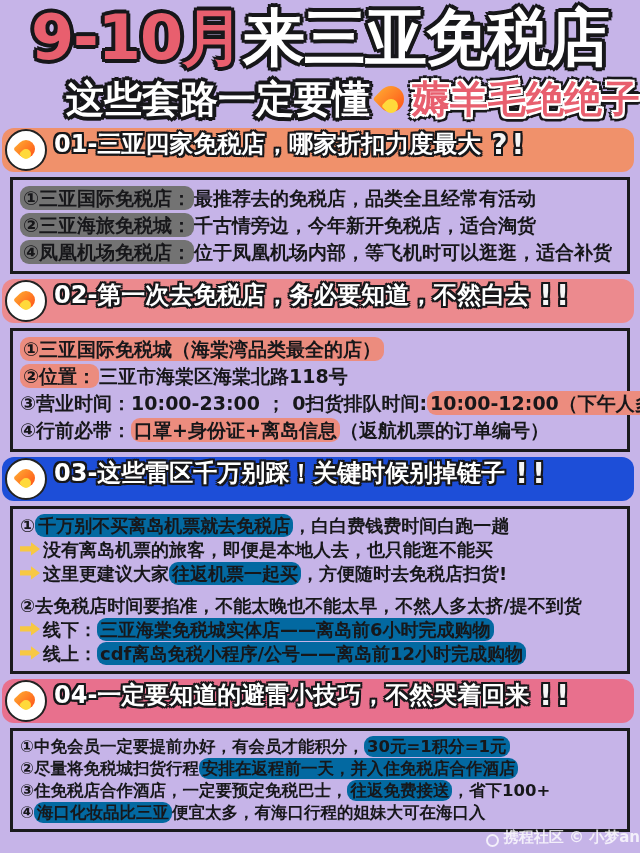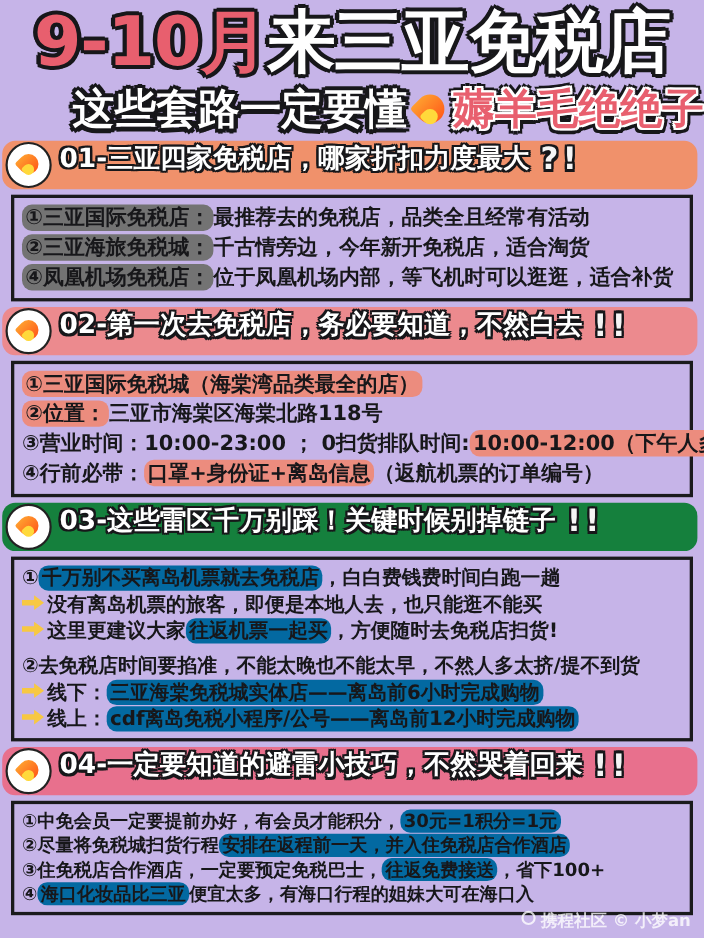--- a/index.html
+++ b/index.html
@@ -22,21 +22,21 @@
   .t-main{color:#ffffff;text-shadow:var(--out4)}
   .title-l2{margin-top:4px;font-size:38px;font-weight:900;line-height:1.2;white-space:nowrap;display:flex;justify-content:flex-end;align-items:center;gap:4px}
   .t-sub-plain{color:#ffffff;text-shadow:var(--out4)}
   .t-sub-accent{color:#e85f6e;text-shadow:var(--outw)}
 
   
   .sec{margin-top:5px}
   .banner{position:relative;height:44px;margin:0 6px 0 2px;border-radius:12px;display:flex;align-items:flex-start;padding-left:52px}
   .s1 .banner{background:#f0916b}
   .s2 .banner{background:#ec8a8e}
-  .s3 .banner{background:#15803d}
+  .s3 .banner{background:#1d4ed8}
   .s4 .banner{background:#e8708d}
   .banner-title{font-size:24px;font-weight:900;color:#fff;text-shadow:var(--out2);white-space:nowrap}
   .banner-marks{font-size:28px;font-weight:900;color:#f5f5f5;text-shadow:var(--out2);margin-left:10px;letter-spacing:4px}
   .fire-badge{position:absolute;left:3px;top:50%;transform:translateY(-50%);width:42px;height:42px;background:#fff;border:2px solid #222;border-radius:50%;display:flex;align-items:center;justify-content:center}
   .flame{position:relative;width:24px;height:28px}
   .flame .f-outer{position:absolute;left:3px;top:4px;width:18px;height:18px;background:linear-gradient(#ff9d2e,#ff5d1b);border-radius:2px 50% 50% 50%;transform:rotate(-45deg)}
   .flame .f-inner{position:absolute;left:7px;top:13px;width:10px;height:10px;background:#ffd93b;border-radius:2px 50% 50% 50%;transform:rotate(-45deg)}
   .flame-inline{display:inline-block;position:relative;width:34px;height:38px;vertical-align:-6px}
   .flame-inline .f-outer{position:absolute;left:4px;top:5px;width:26px;height:26px;background:linear-gradient(#ff9d2e,#ff5d1b);border-radius:3px 50% 50% 50%;transform:rotate(-45deg)}
   .flame-inline .f-inner{position:absolute;left:10px;top:18px;width:14px;height:14px;background:#ffd93b;border-radius:3px 50% 50% 50%;transform:rotate(-45deg)}
@@ -48,21 +48,21 @@
   .s4 .line{font-size:16.5px;line-height:20px;padding:1px 0}
   .line.gap{margin-top:8px}
   .seg{display:inline}
   .hl{border-radius:9px;padding:1px 3px}
   .s1 .hl{background:#737373}
   .s2 .hl{background:#ec8c7e}
   .s3 .hl,.s4 .hl{background:#0369a1}
   .finger{display:inline-block;width:20px;height:14px;background:#f7c843;clip-path:polygon(0 32%,55% 32%,55% 2%,100% 50%,55% 98%,55% 68%,0 68%);margin-right:3px}
 
   
-  .watermark{position:absolute;right:12px;bottom:6px;display:flex;align-items:flex-start;gap:5px;color:rgba(255,255,255,.78);font-size:15px;font-weight:700}
+  .watermark{position:absolute;right:0;bottom:6px;display:flex;align-items:flex-end;gap:5px;color:rgba(255,255,255,.78);font-size:15px;font-weight:700}
   .wm-ico{width:13px;height:13px;border:2px solid rgba(255,255,255,.78);border-radius:50%}
 </style>
 </head>
 <body>
 
 <div class="page">
 
   <header class="title-block">
     <div class="title-l1">
       <span class="t-accent">9-10月</span><span class="t-main">来三亚免税店</span>

